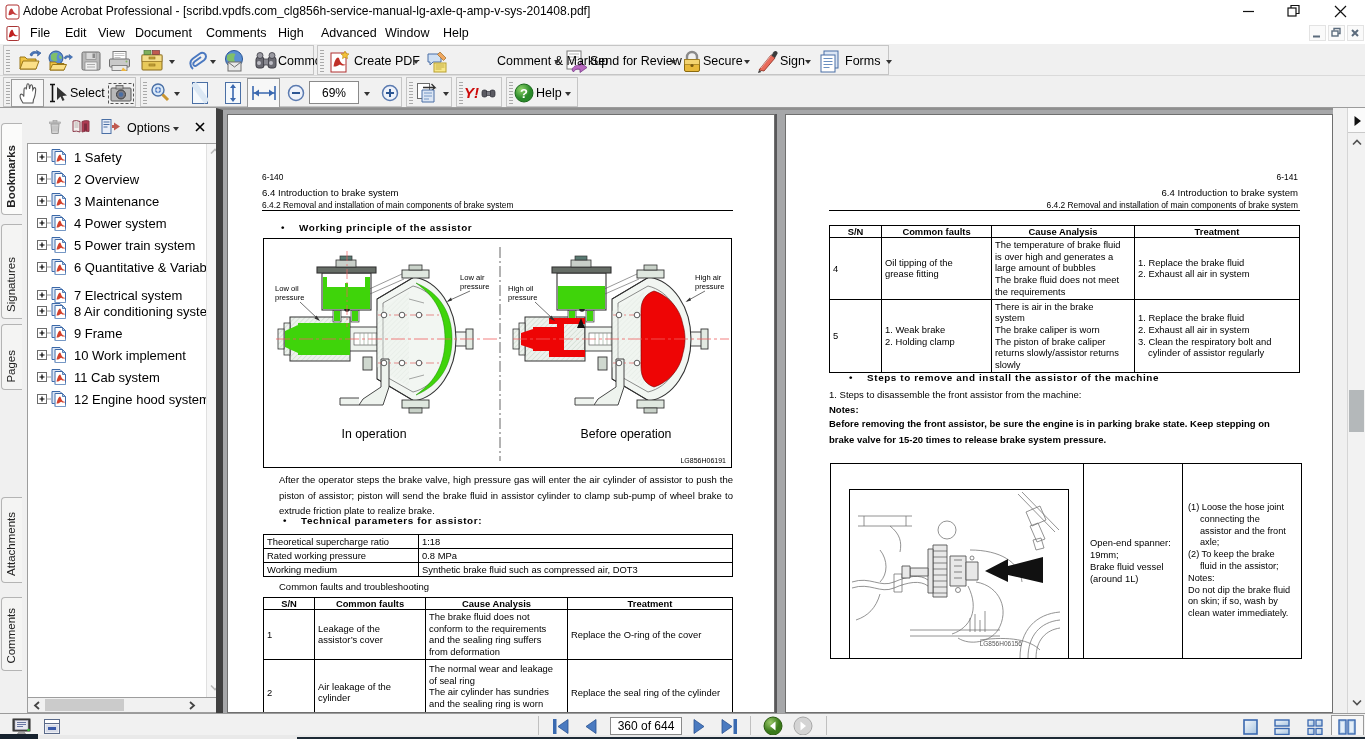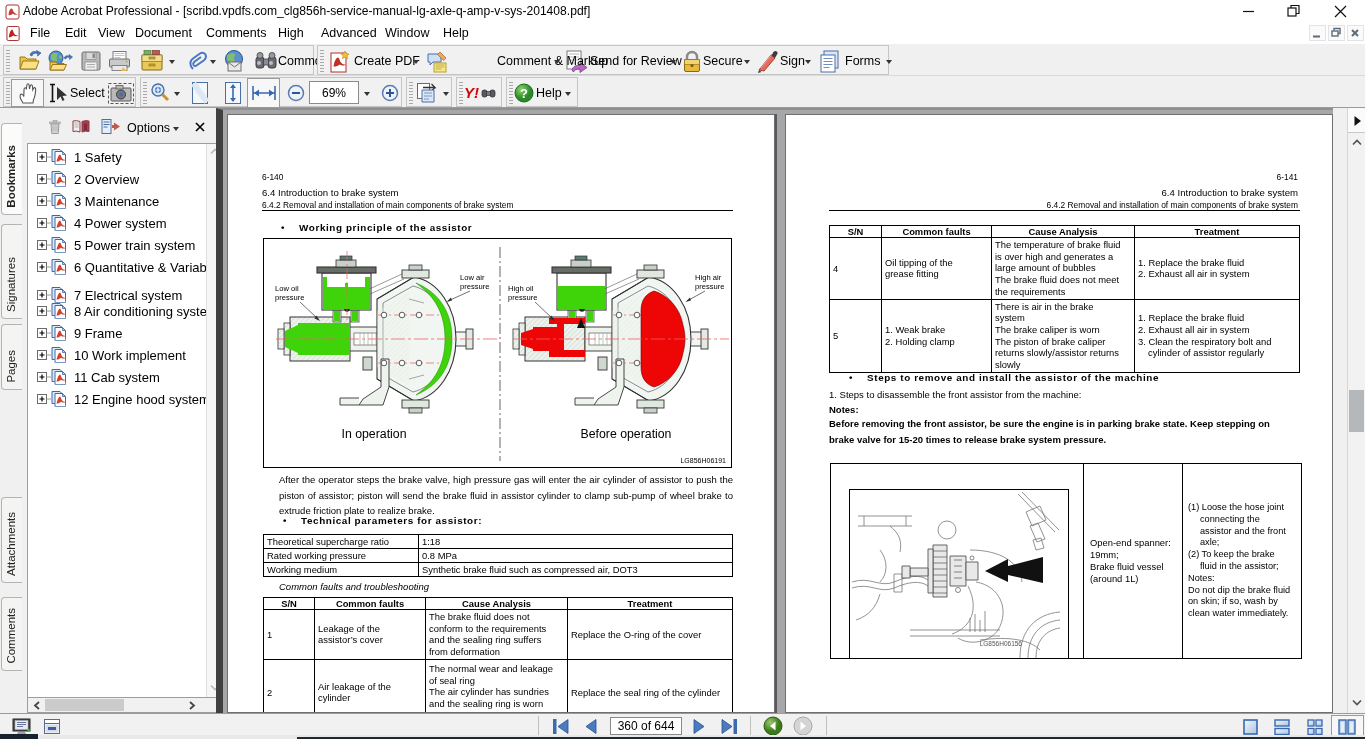--- a/index.html
+++ b/index.html
@@ -626,21 +626,21 @@
         <tr style="height:14px;">
               <td>Rated working pressure</td>
               <td>0.8 MPa</td>
             </tr>
         <tr style="height:14px;">
               <td>Working medium</td>
               <td>Synthetic brake fluid such as compressed air, DOT3</td>
             </tr>
       </tbody>
         </table>
-      <span class="pg-body" style="left:51px; top:466px;font-style:italic;">Common faults and troubleshooting</span>
+      <span class="pg-body" style="left:51px; top:466px;">Common faults and troubleshooting</span>
       <table class="pg" style="left:35px; top:482px; width:469px;">
         <colgroup>
             <col style="width:51px">
             <col style="width:111px">
             <col style="width:142px">
             <col style="width:165px">
           </colgroup>
         <tbody>
             <tr style="height:12px;">
               <th>S/N</th>

